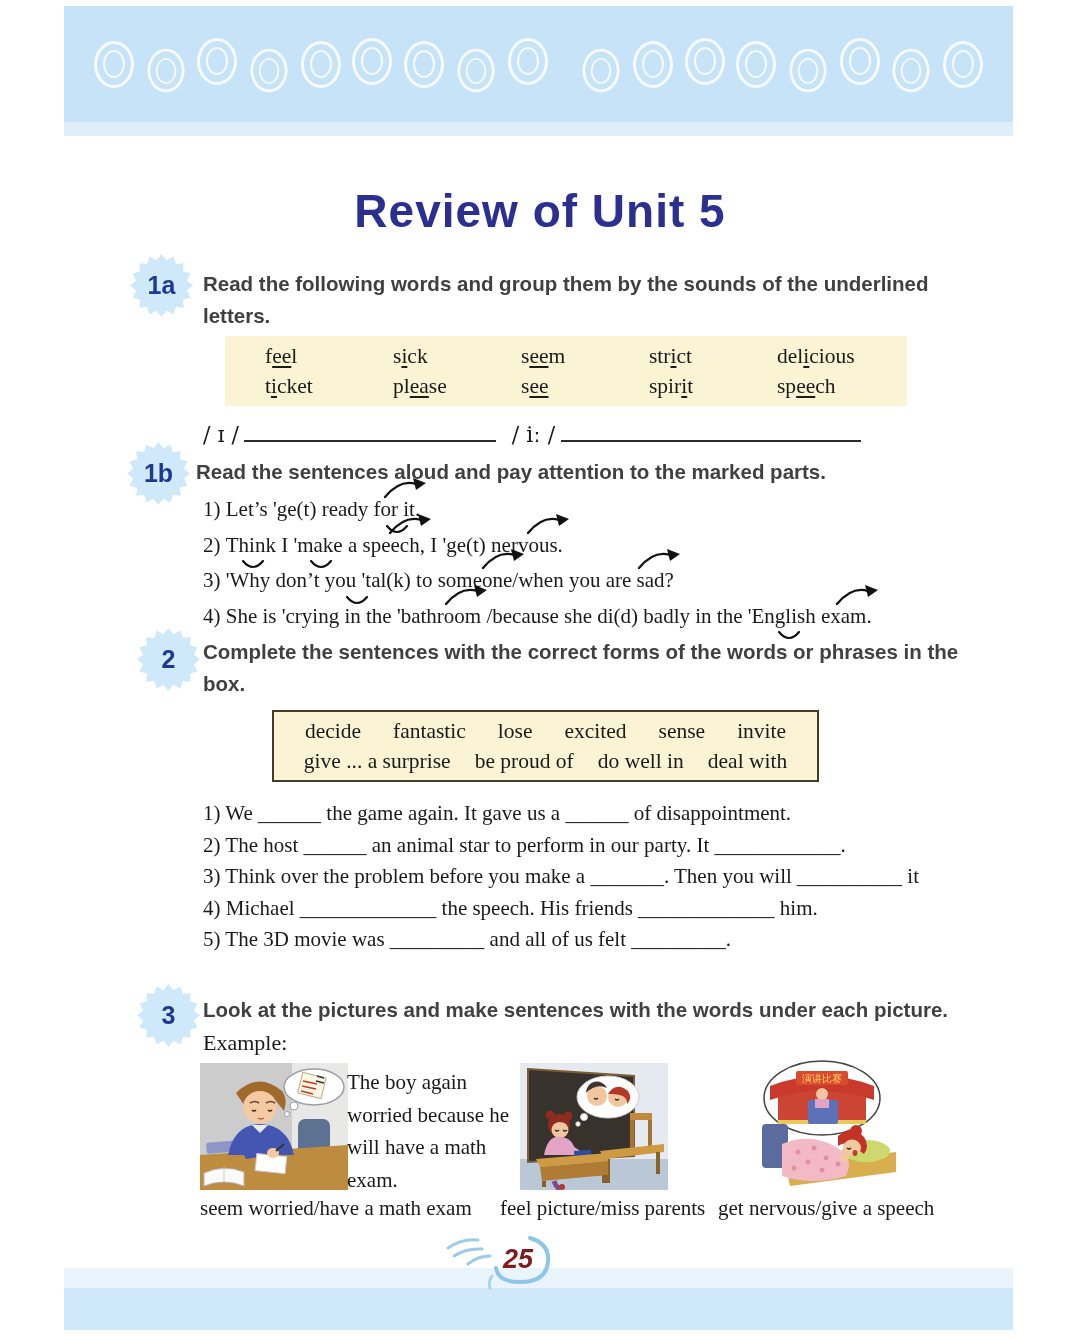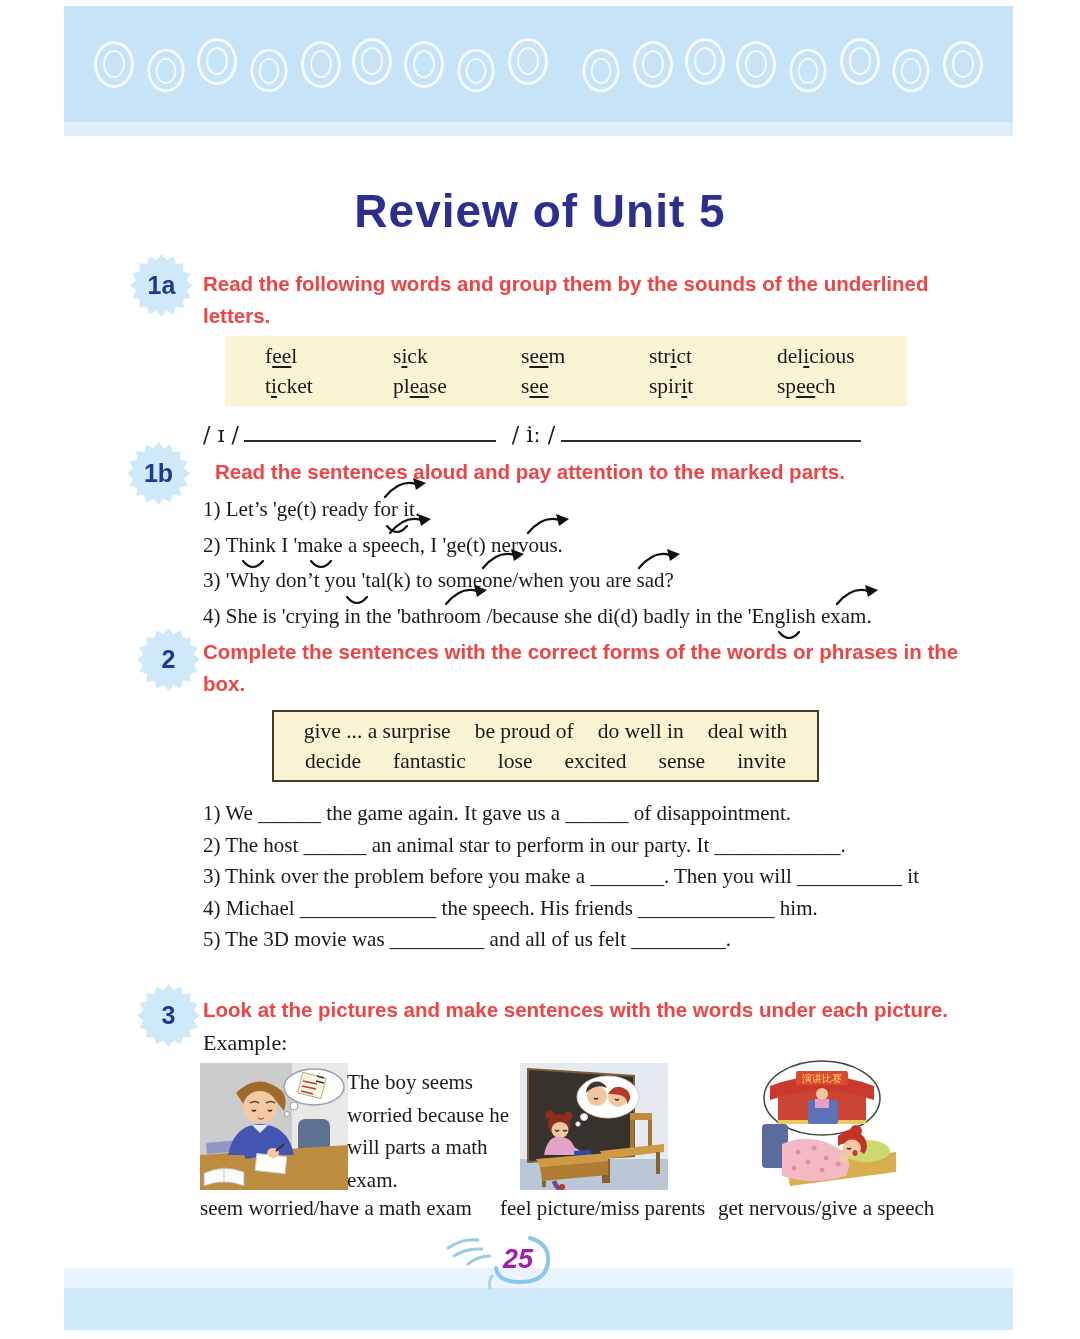--- a/index.html
+++ b/index.html
@@ -27,23 +27,23 @@
          clip-path:polygon(50% 0%,58% 9.8%,69.1% 3.8%,72.8% 15.9%,85.4% 14.6%,84.1% 27.2%,96.2% 30.9%,90.2% 42%,100% 50%,90.2% 58%,96.2% 69.1%,84.1% 72.8%,85.4% 85.4%,72.8% 84.1%,69.1% 96.2%,58% 90.2%,50% 100%,42% 90.2%,30.9% 96.2%,27.2% 84.1%,14.6% 85.4%,15.9% 72.8%,3.8% 69.1%,9.8% 58%,0% 50%,9.8% 42%,3.8% 30.9%,15.9% 27.2%,14.6% 14.6%,27.2% 15.9%,30.9% 3.8%,42% 9.8%);
          display:flex;align-items:center;justify-content:center;
          font-family:"Liberation Sans",sans-serif;font-weight:bold;font-size:25px;color:#1d3a92;}
   #badge-1a{left:130px;top:254px;}
   #badge-1b{left:127px;top:442px;}
   #badge-2{left:137px;top:628px;}
   #badge-3{left:137px;top:984px;}
 
   
   .instr{position:absolute;font-family:"Liberation Sans",sans-serif;font-weight:bold;
-         font-size:20.5px;color:#ef4444;line-height:1.55;}
+         font-size:20.5px;color:#404040;line-height:1.55;}
   #instr-1a{left:203px;top:268px;width:745px;}
-  #instr-1b{left:215px;top:456px;width:780px;white-space:nowrap;}
+  #instr-1b{left:196px;top:456px;width:780px;white-space:nowrap;}
   #instr-2{left:203px;top:636px;width:760px;}
   #instr-3{left:203px;top:994px;width:800px;white-space:nowrap;}
 
   
   .wordbox-1a{position:absolute;left:225px;top:336px;width:682px;height:70px;background:#faf3d4;
               display:flex;flex-direction:column;justify-content:center;gap:5px;}
   .word-row{display:flex;padding-left:40px;font-size:21.5px;}
   .word{width:128px;}
   .word:last-child{width:auto;}
   u{text-decoration:underline;text-decoration-thickness:1.5px;text-underline-offset:3px;}
@@ -83,21 +83,21 @@
   .caption{position:absolute;top:1196px;font-size:21px;white-space:nowrap;}
   .caption.c1{left:200px;}
   .caption.c2{left:500px;}
   .caption.c3{left:718px;}
 
   
   .bottom-pale{position:absolute;left:64px;top:1268px;width:949px;height:20px;background:#e9f4fc;}
   .bottom-band{position:absolute;left:64px;top:1288px;width:949px;height:42px;background:#cfe8fa;}
   .pagenum{position:absolute;left:438px;top:1230px;width:150px;height:62px;}
   .pagenum .num{position:absolute;left:65px;top:14px;font-family:"Liberation Sans",sans-serif;
-                font-weight:bold;font-style:italic;font-size:27px;color:#a21caf;}
+                font-weight:bold;font-style:italic;font-size:27px;color:#7f1d1d;}
 </style>
 <title>Review of Unit 5</title></head>
 <body>
 
 <div class="page">
 
   <div class="top-band" id="ring-band">
       <span class="ring"></span>
       <span class="ring"></span>
       <span class="ring"></span>
@@ -181,33 +181,33 @@
             <path d="M3 20 Q18 2 34 7" stroke="#111" stroke-width="2.3" fill="none" stroke-linecap="round"></path>
             <polygon points="44,6 31,1 34,13" fill="#111"></polygon>
           </svg><svg width="24" height="11" viewBox="0 0 24 11" class="arc-join">
             <path d="M2 1 Q12 13 22 1" stroke="#111" stroke-width="2.2" fill="none" stroke-linecap="round"></path>
           </svg></span></div>
     </div>
 
   <div class="badge" id="badge-2">2</div>
   <div class="instr" id="instr-2">Complete the sentences with the correct forms of the words or phrases in the box.</div>
   <div class="wordbox-2" id="wordbox-2">
-      <div class="box2-row r2">
-        <span>give ... a surprise</span>
-        <span>be proud of</span>
-        <span>do well in</span>
-        <span>deal with</span>
-      </div>
       <div class="box2-row">
         <span>decide</span>
         <span>fantastic</span>
         <span>lose</span>
         <span>excited</span>
         <span>sense</span>
         <span>invite</span>
+      </div>
+      <div class="box2-row r2">
+        <span>give ... a surprise</span>
+        <span>be proud of</span>
+        <span>do well in</span>
+        <span>deal with</span>
       </div>
     </div>
   <div class="sent2-wrap" id="sent2-wrap">
       <div class="sent2">1) We ______ the game again. It gave us a ______ of disappointment.</div>
       <div class="sent2">2) The host ______ an animal star to perform in our party. It ____________.</div>
       <div class="sent2">3) Think over the problem before you make a _______. Then you will __________ it</div>
       <div class="sent2">4) Michael _____________ the speech. His friends _____________ him.</div>
       <div class="sent2">5) The 3D movie was _________ and all of us felt _________.</div>
     </div>
 
@@ -236,21 +236,21 @@
     <path d="M52 47 q2 2 4 0 M68 47 q2 2 4 0" stroke="#3a2c1d" stroke-width="1.6" fill="none"></path>
     <path d="M58 55 q3 2 6 0" stroke="#aa5555" stroke-width="1.5" fill="none"></path>
     <path d="M28 92 Q34 62 60 61 Q88 62 94 92 Z" fill="#4456b2"></path>
     <path d="M52 62 L60 70 L68 62 Z" fill="#e8edf5"></path>
     <path d="M40 84 Q52 74 68 82 L74 92 L46 96 Z" fill="#4456b2"></path>
     <rect x="56" y="92" width="30" height="17" fill="#ffffff" stroke="#cfcfcf" transform="rotate(6 70 100)"></rect>
     <ellipse cx="73" cy="90" rx="6" ry="5" fill="#f5c9a2"></ellipse>
     <path d="M76 88 l8 -7" stroke="#333333" stroke-width="2"></path>
   </svg>
 
-  <div class="example-text">The boy seems worried because he will parts a math exam.</div>
+  <div class="example-text">The boy again worried because he will have a math exam.</div>
 
   <svg class="pic" id="pic-2" width="148" height="127" viewBox="0 0 148 127">
     <rect width="148" height="127" fill="#e4eaf0"></rect>
     <rect y="96" width="148" height="31" fill="#b9c7d7"></rect>
     <path d="M8 6 L114 13 L114 93 L8 99 Z" fill="#37322c" stroke="#7c5c35" stroke-width="2"></path>
     <ellipse cx="88" cy="34" rx="31" ry="21" fill="#ffffff" stroke="#cfcfcf"></ellipse>
     <circle cx="77" cy="33" r="10" fill="#f2c69e"></circle>
     <path d="M66 30 a11 11 0 0 1 21 -5 q-11 -5 -21 5 Z" fill="#3c3530"></path>
     <circle cx="98" cy="34" r="10" fill="#f2c69e"></circle>
     <path d="M88 31 q8 -13 20 -3 q5 8 -1 13 q1 -11 -19 -10 Z" fill="#b13a2b"></path>

